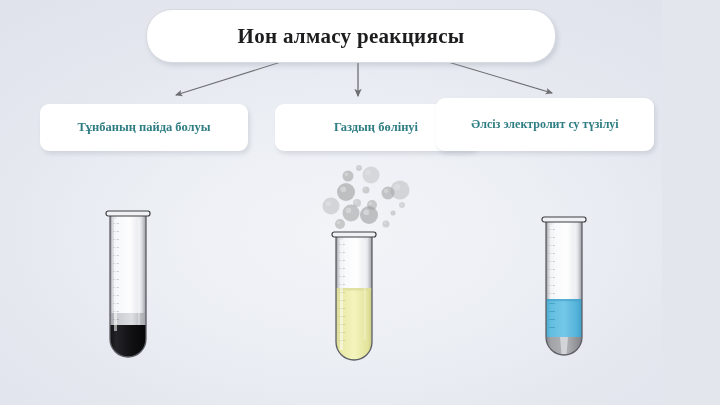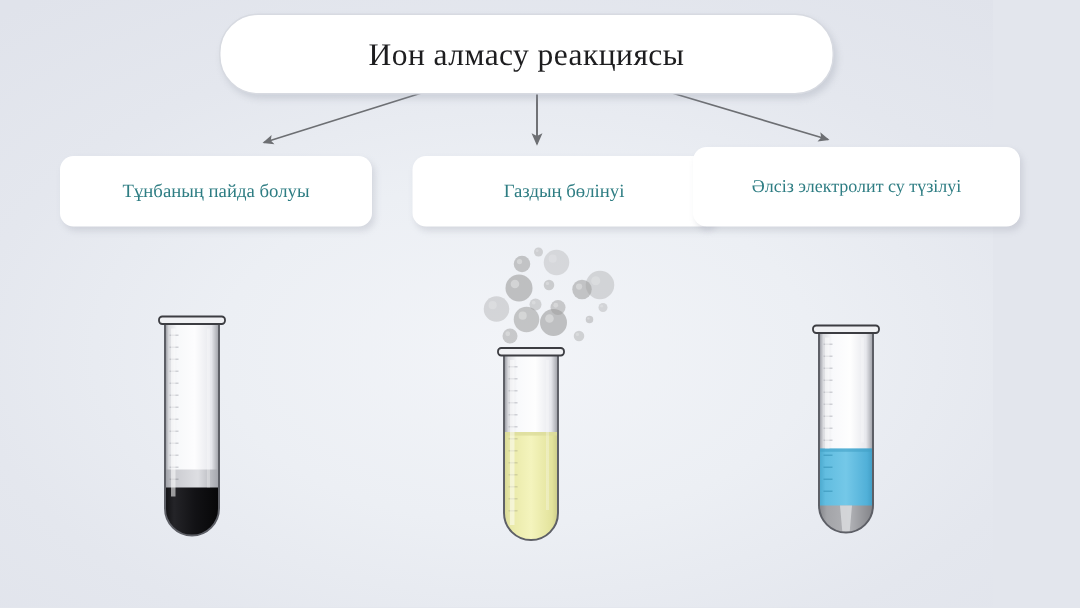--- a/index.html
+++ b/index.html
@@ -5,20 +5,21 @@
   html,body{margin:0;padding:0;}
   body{
     width:720px;height:405px;overflow:hidden;
     font-family:"Liberation Serif", serif;
     background:#e3e6ed;
   }
   #stage{
     position:relative;width:662px;height:405px;
     background:
       radial-gradient(ellipse 520px 300px at 52% 58%, #f2f4f8 0%, #eceff4 38%, #e4e7ee 70%, #e0e3eb 100%);
+    font-weight: bold;
   }
   
   .title-box{
     position:absolute;left:146px;top:9px;width:408px;height:52px;
     background:#ffffff;border:1px solid #d7dae1;border-radius:26px;
     box-shadow:2px 3px 4px rgba(150,155,168,.30);
     display:flex;align-items:center;justify-content:center;
   }
   .title-text{
     font-family:"Liberation Serif", serif;
@@ -30,21 +31,21 @@
     box-shadow:2px 3px 4px rgba(150,155,168,.28);
     display:flex;align-items:center;justify-content:center;
     text-align:center;box-sizing:border-box;padding:4px 19px;
   }
   .cat-text{
     font-family:"Liberation Serif", serif;
     font-size:12.5px;color:#2e7d83;line-height:1.35;
   }
   #cat0{left:40px;top:104px;width:208px;height:47px;}
   #cat1{left:275px;top:104px;width:202px;height:47px;}
-  #cat2{left:462px;top:98px;width:218px;height:53px;}
+  #cat2{left:436px;top:98px;width:218px;height:53px;}
   #cat2 .cat-text{font-size:12px;}
   
   .arrow-svg{position:absolute;left:0;top:0;width:720px;height:405px;pointer-events:none;}
   
   .tube{position:absolute;}
   .tube svg{display:block;}
 </style>
 </head>
 <body>
 

